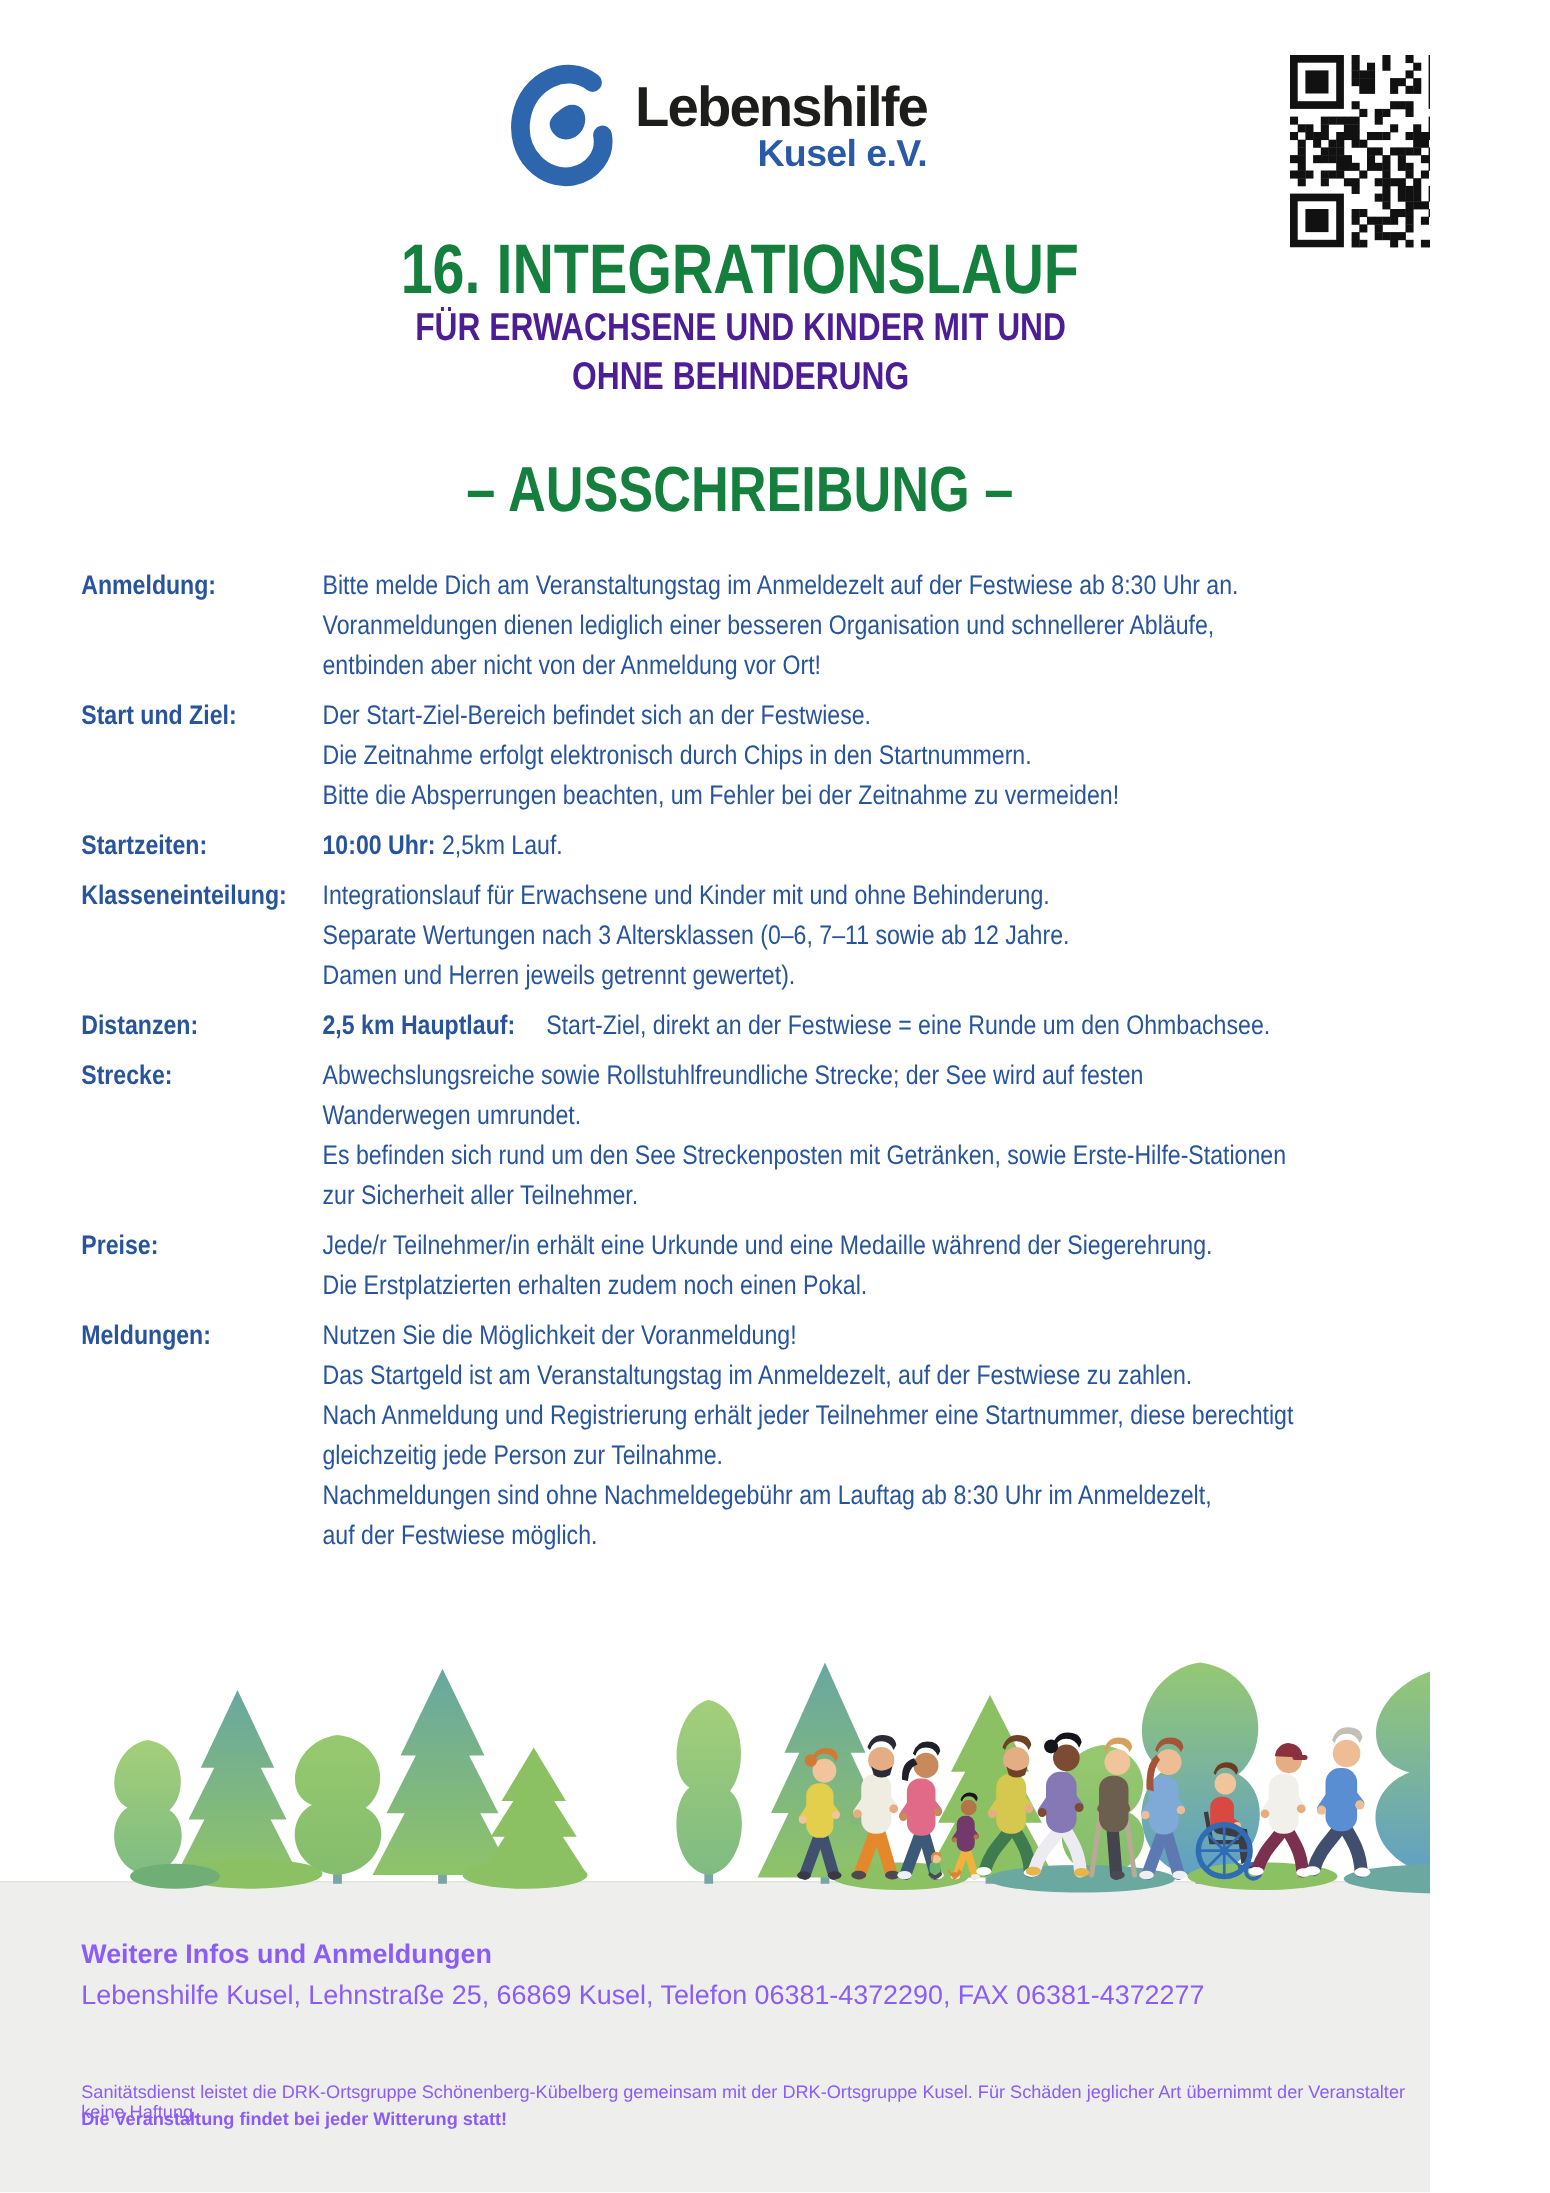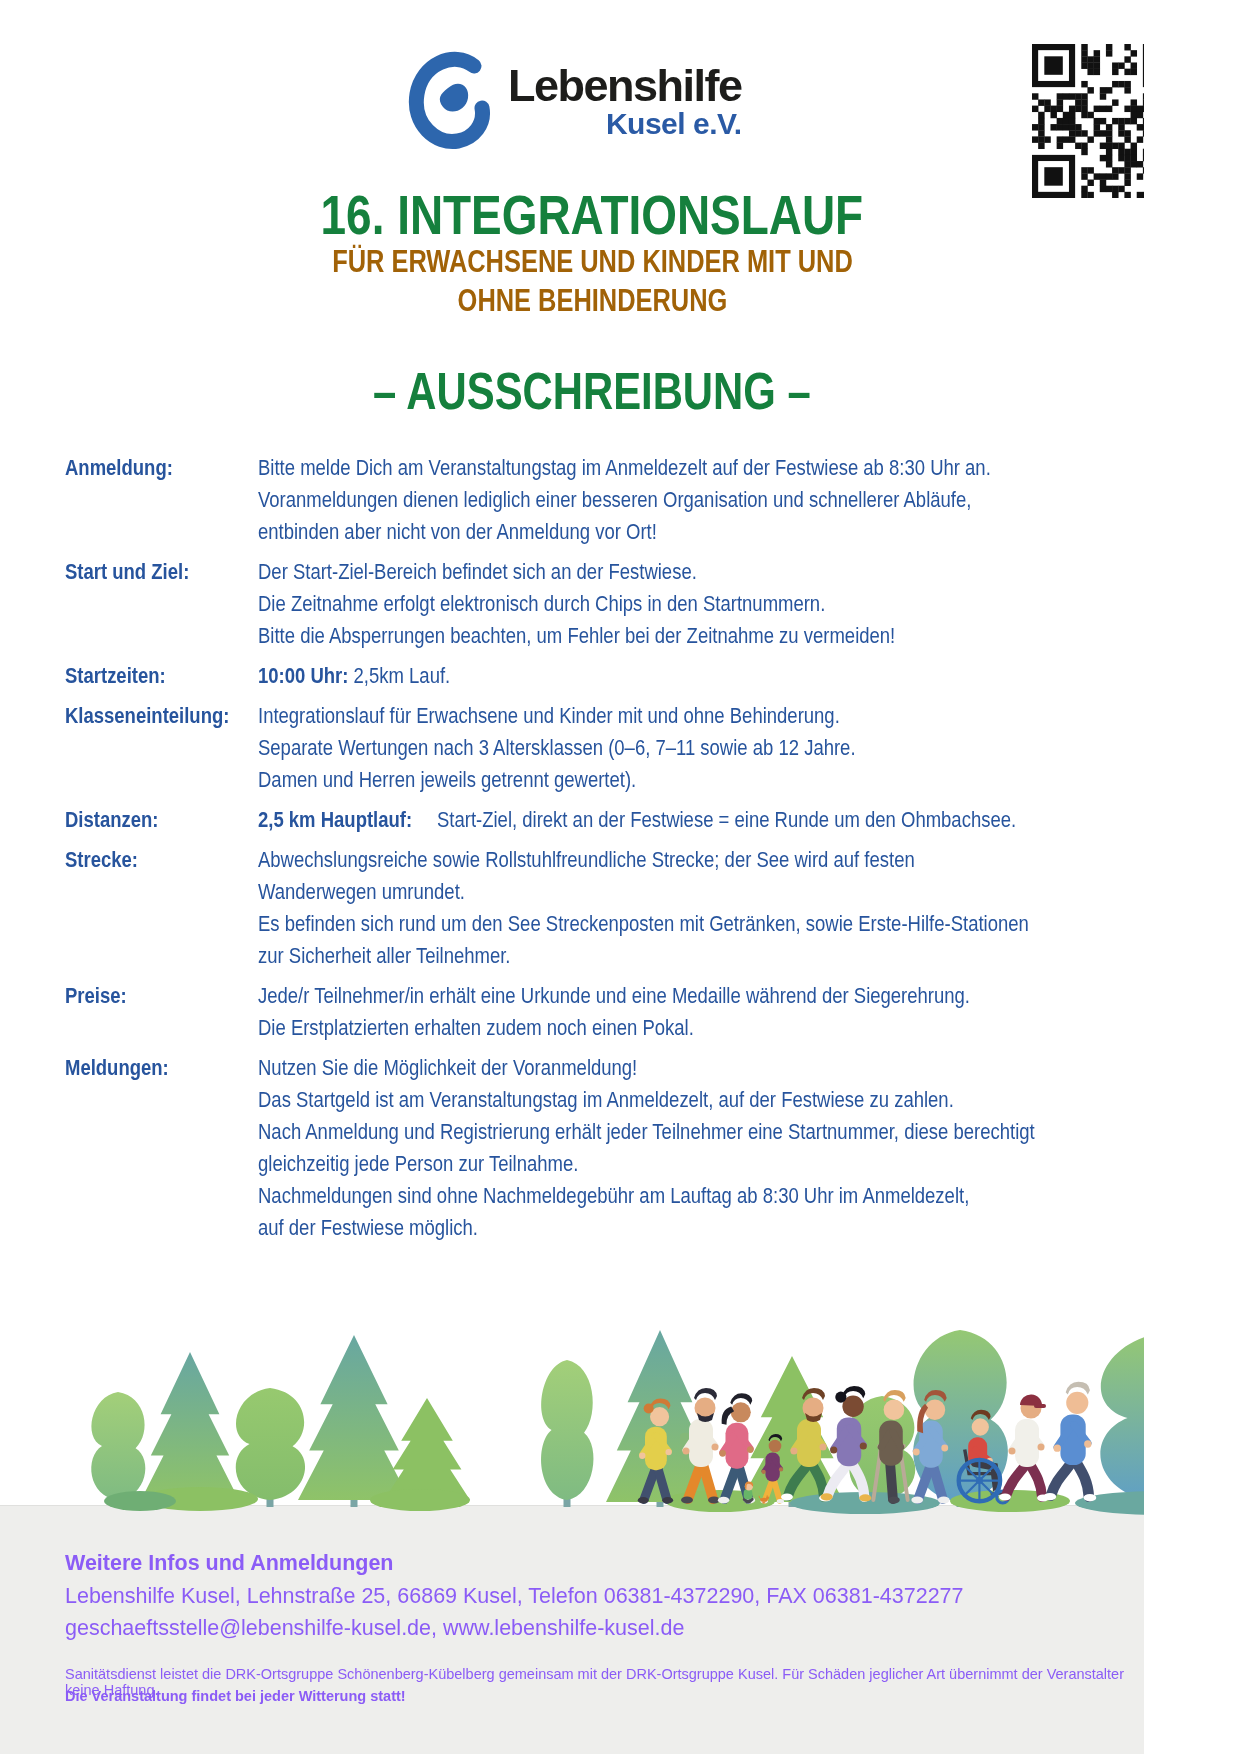--- a/index.html
+++ b/index.html
@@ -13,21 +13,21 @@
   .logo{position:absolute;left:408px;top:50px;display:flex;align-items:flex-start;}
   .logo-mark{width:92px;height:100px;}
   .logo-text{margin-left:8px;padding-top:14px;}
   .logo-name{font-size:45px;font-weight:bold;color:#1d1d1b;letter-spacing:-1.5px;line-height:44px;}
   .logo-sub{font-size:30px;font-weight:bold;color:#2a5aa5;text-align:right;letter-spacing:-.5px;line-height:32px;}
   #qr{position:absolute;left:1032px;top:44px;width:154px;height:154px;}
 
   
   .hwrap{position:absolute;left:0;width:1184px;text-align:center;color:#15803d;}
   .title{top:182px;font-size:56px;font-weight:bold;letter-spacing:0;}
-  .subtitle{top:242px;font-size:31px;font-weight:bold;color:#a16207;line-height:39px;}
+  .subtitle{top:242px;font-size:31px;font-weight:bold;color:#4c1d95;line-height:39px;}
   .ausschr{top:350px;font-size:51px;font-weight:bold;margin-top:12px;}
 
   
   #sections{position:absolute;left:65px;top:452px;width:1130px;}
   .row{position:relative;margin-bottom:8px;}
   .lab{position:absolute;left:0;top:0;font-size:21.5px;line-height:32px;font-weight:bold;color:#27549d;}
   .cont{margin-left:193px;}
   .bodyline{font-size:21.5px;line-height:32px;color:#27549d;white-space:nowrap;}
   .bodyline b{font-weight:bold;}
 
@@ -566,16 +566,15 @@
           <line x1="6" y1="-10" x2="-4" y2="0" stroke="#de8330" stroke-width="3.5" stroke-linecap="round"></line>
           <line x1="12" y1="-10" x2="0" y2="0" stroke="#de8330" stroke-width="3.5" stroke-linecap="round"></line>
           <circle cx="15" cy="-22" r="6.5" fill="#de8330"></circle>
           <path d="M10,-28 l3,-6 l4,5 Z" fill="#de8330"></path>
         </g>
       </g>
   </svg>
 
   <div class="ftext fhead">Weitere Infos und Anmeldungen</div>
   <div class="ftext fline1">Lebenshilfe Kusel, Lehnstraße 25, 66869 Kusel, Telefon 06381-4372290, FAX 06381-4372277</div>
-  <div class="ftext fline2">geschaeftsstelle@lebenshilfe-kusel.de, www.lebenshilfe-kusel.de</div>
   <div class="ftext note1">Sanitätsdienst leistet die DRK-Ortsgruppe Schönenberg-Kübelberg gemeinsam mit der DRK-Ortsgruppe Kusel. Für Schäden jeglicher Art übernimmt der Veranstalter keine Haftung.</div>
   <div class="ftext note2">Die Veranstaltung findet bei jeder Witterung statt!</div>
 </div>
 
 </body></html>

